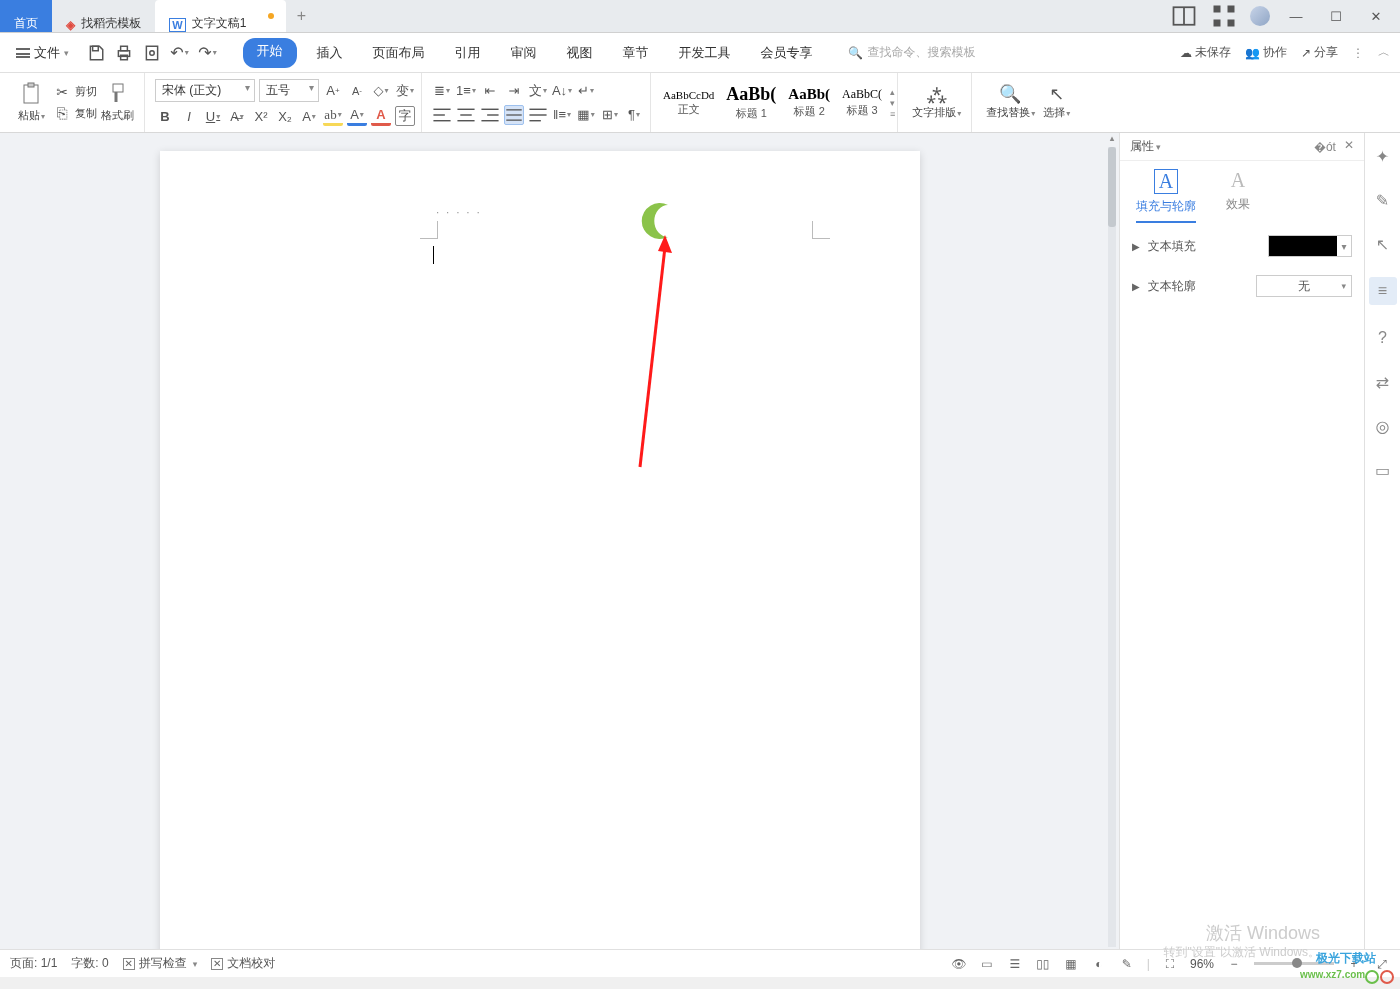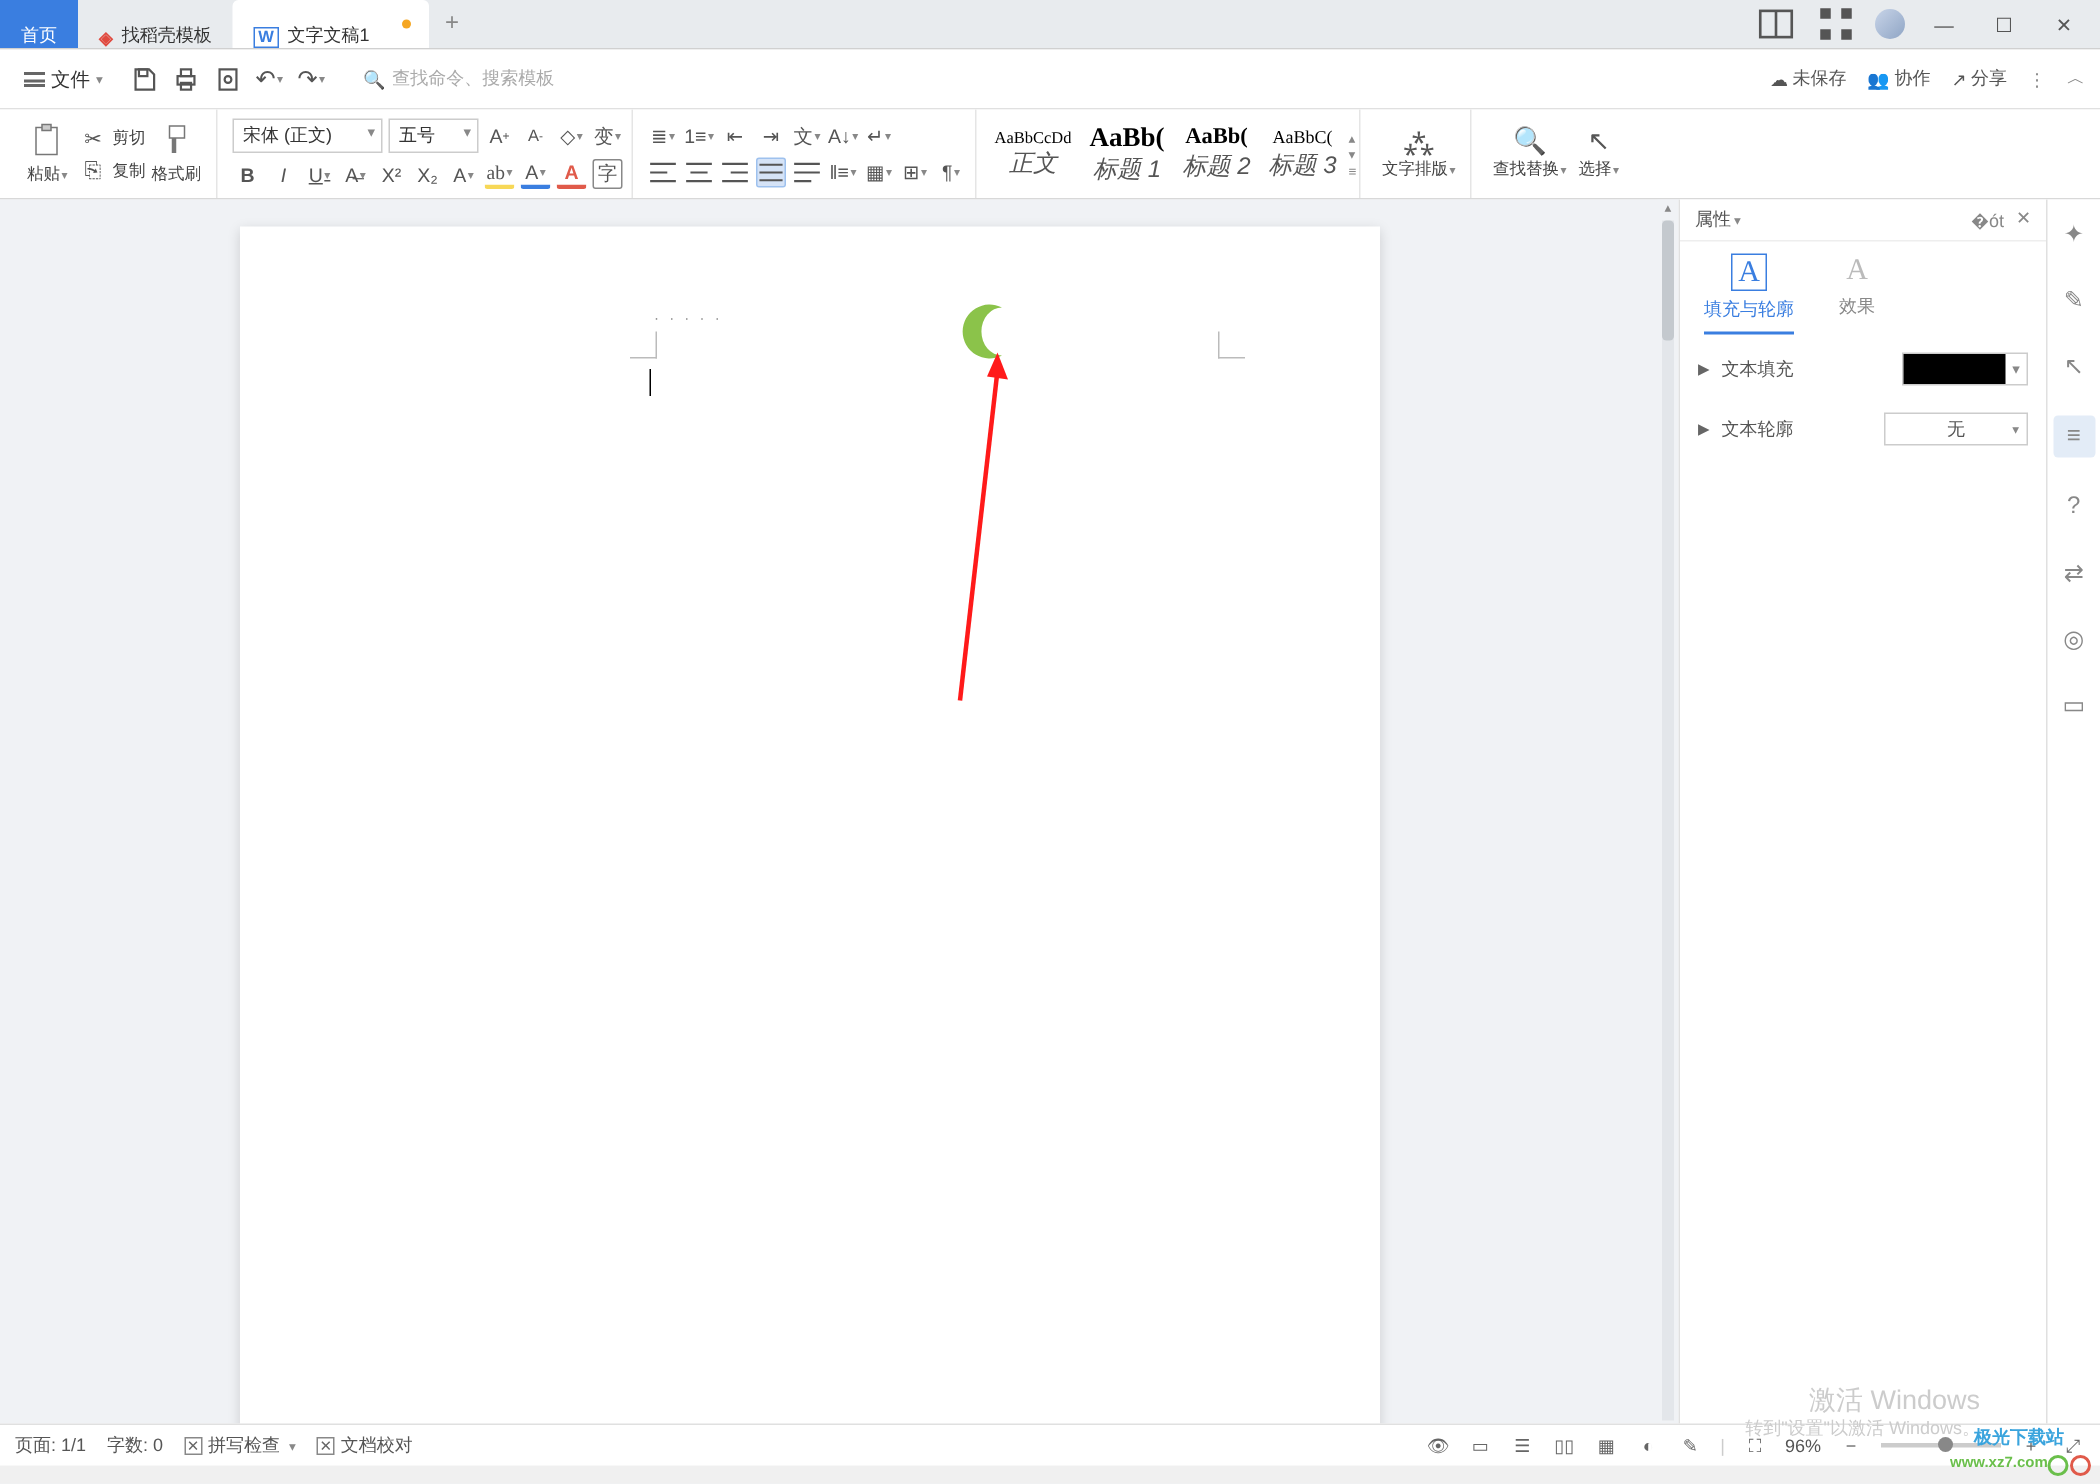--- a/index.html
+++ b/index.html
@@ -48,21 +48,21 @@
 .sel.size { width:60px; }
 .btnrow { display:flex; gap:4px; }
 .tb { width:20px; height:20px; display:flex; align-items:center; justify-content:center; color:#555; font-size:13px; border-radius:2px; }
 .tb.sel-on { background:#d5e3f7; border:1px solid #9ec1ee; }
 .dd::after { content:"▾"; font-size:8px; color:#888; margin-left:1px; }
 .clr-strip-y { border-bottom:3px solid #f7d857;font-family:Liberation Serif, serif; }
 .clr-strip-b { border-bottom:3px solid #3a7ee0; }
 .clr-strip-r { border-bottom:3px solid #e05a4a; }
 .style-item { display:flex; flex-direction:column; align-items:center; padding:2px 6px; gap:1px; }
 .style-prev { font-family: "SimSun", serif; }
-.style-name { font-size:16px; color:#555;font-style:italic; }
+.style-name { font-size:11px; color:#555; }
 .style-scroll { display:flex; flex-direction:column; gap:1px; font-size:9px; color:#888; padding-left:2px; }
 
 
 .workspace { position:absolute; top:133px; left:0; right:0; bottom:28px; background:#f0f2f5; display:flex; }
 .doc-area { flex:1; position:relative; overflow:hidden; }
 .page { position:absolute; left:160px; top:18px; width:760px; height:900px; background:#fff; box-shadow:0 2px 8px rgba(0,0,0,0.15); }
 .margin-mark { position:absolute; width:18px; height:18px; }
 .margin-mark.tl { left:260px; top:70px; border-left:1px solid #bbb; border-top:1px solid #bbb; transform:rotate(180deg); }
 .margin-mark.tr { right:90px; top:70px; border-right:1px solid #bbb; border-top:1px solid #bbb; transform:rotate(180deg); }
 .cursor-caret { position:absolute; left:273px; top:95px; width:1px; height:18px; background:#000; }
@@ -177,20 +177,31 @@
         </svg>
       </span>
     <span class="qat-icon">
         <svg viewBox="0 0 16 16" fill="none" stroke="currentColor" stroke-width="1.3">
           <rect x="3" y="2" width="10" height="12"></rect>
           <circle cx="8" cy="8" r="2"></circle>
         </svg>
       </span>
     <span class="qat-icon dd">↶</span>
     <span class="qat-icon dd">↷</span>
+  </div>
+  <div class="menutabs">
+    <div class="menutab current">开始</div>
+    <div class="menutab">插入</div>
+    <div class="menutab">页面布局</div>
+    <div class="menutab">引用</div>
+    <div class="menutab">审阅</div>
+    <div class="menutab">视图</div>
+    <div class="menutab">章节</div>
+    <div class="menutab">开发工具</div>
+    <div class="menutab">会员专享</div>
   </div>
   <div class="search-wrap">
     <span>🔍</span>
     <span>查找命令、搜索模板</span>
   </div>
   <div class="menubar-right">
     <div class="lnk">
         <span>☁</span>
         <span>未保存</span>
       </div>

